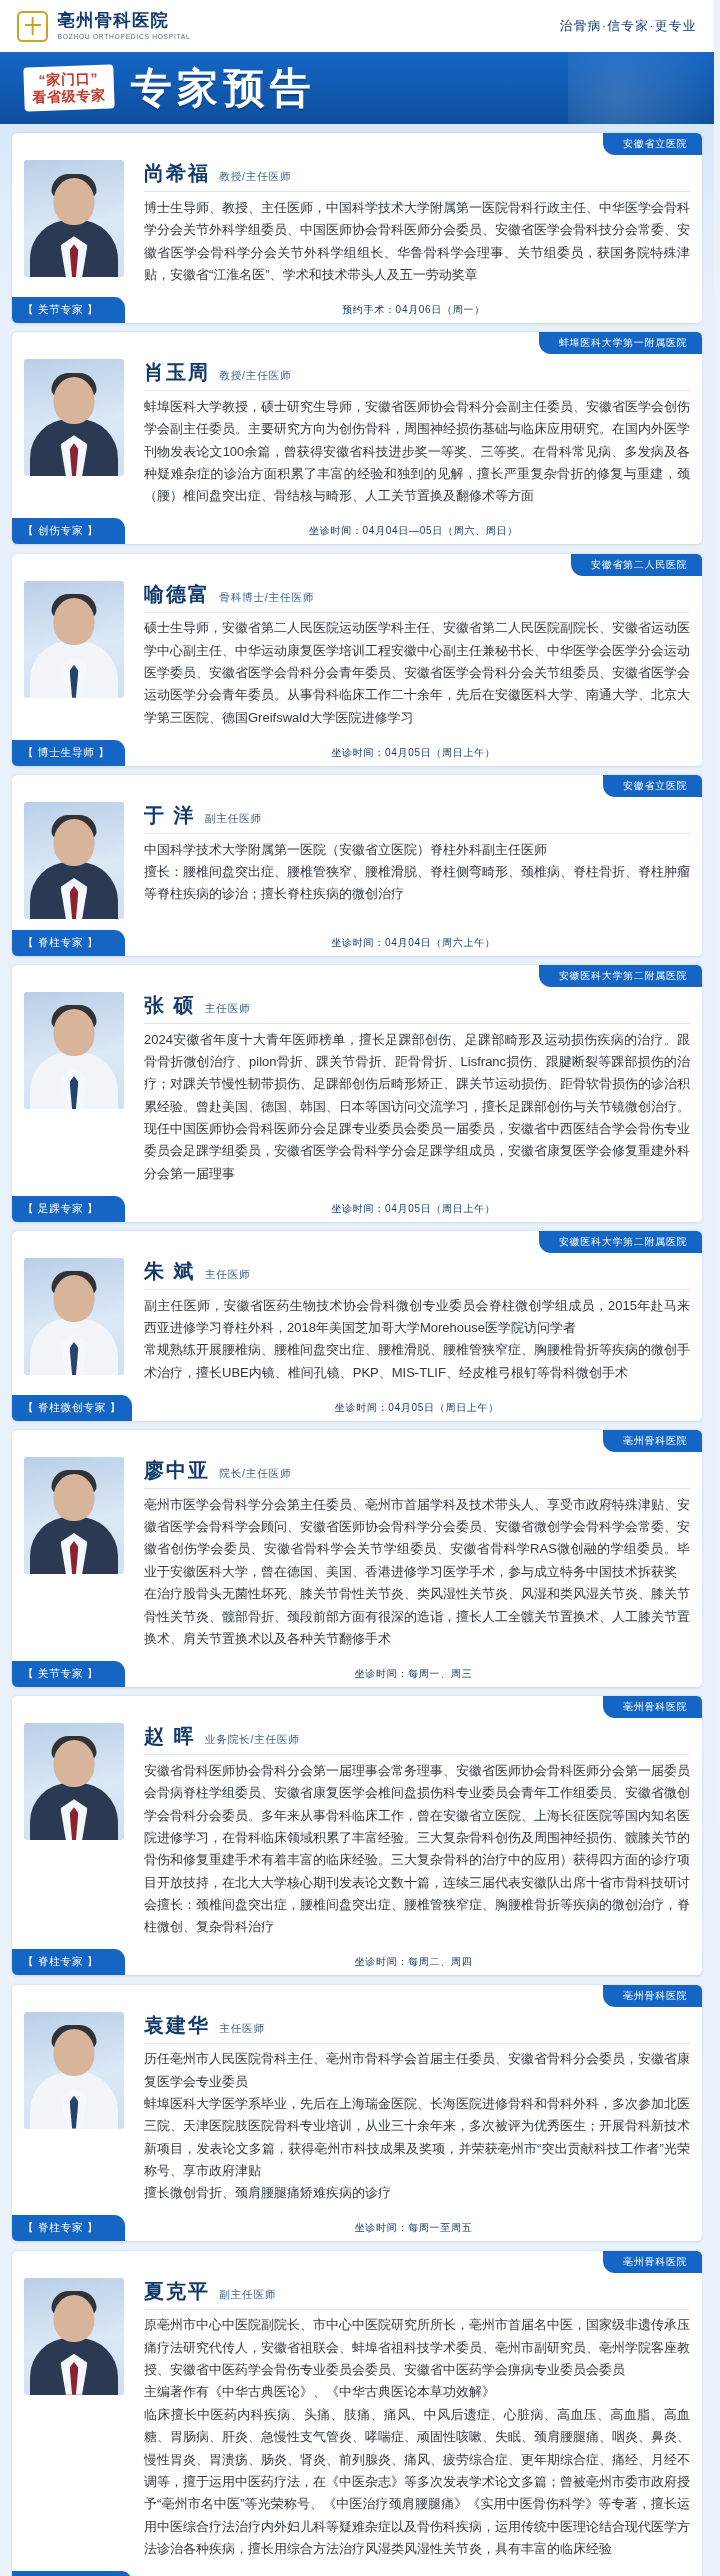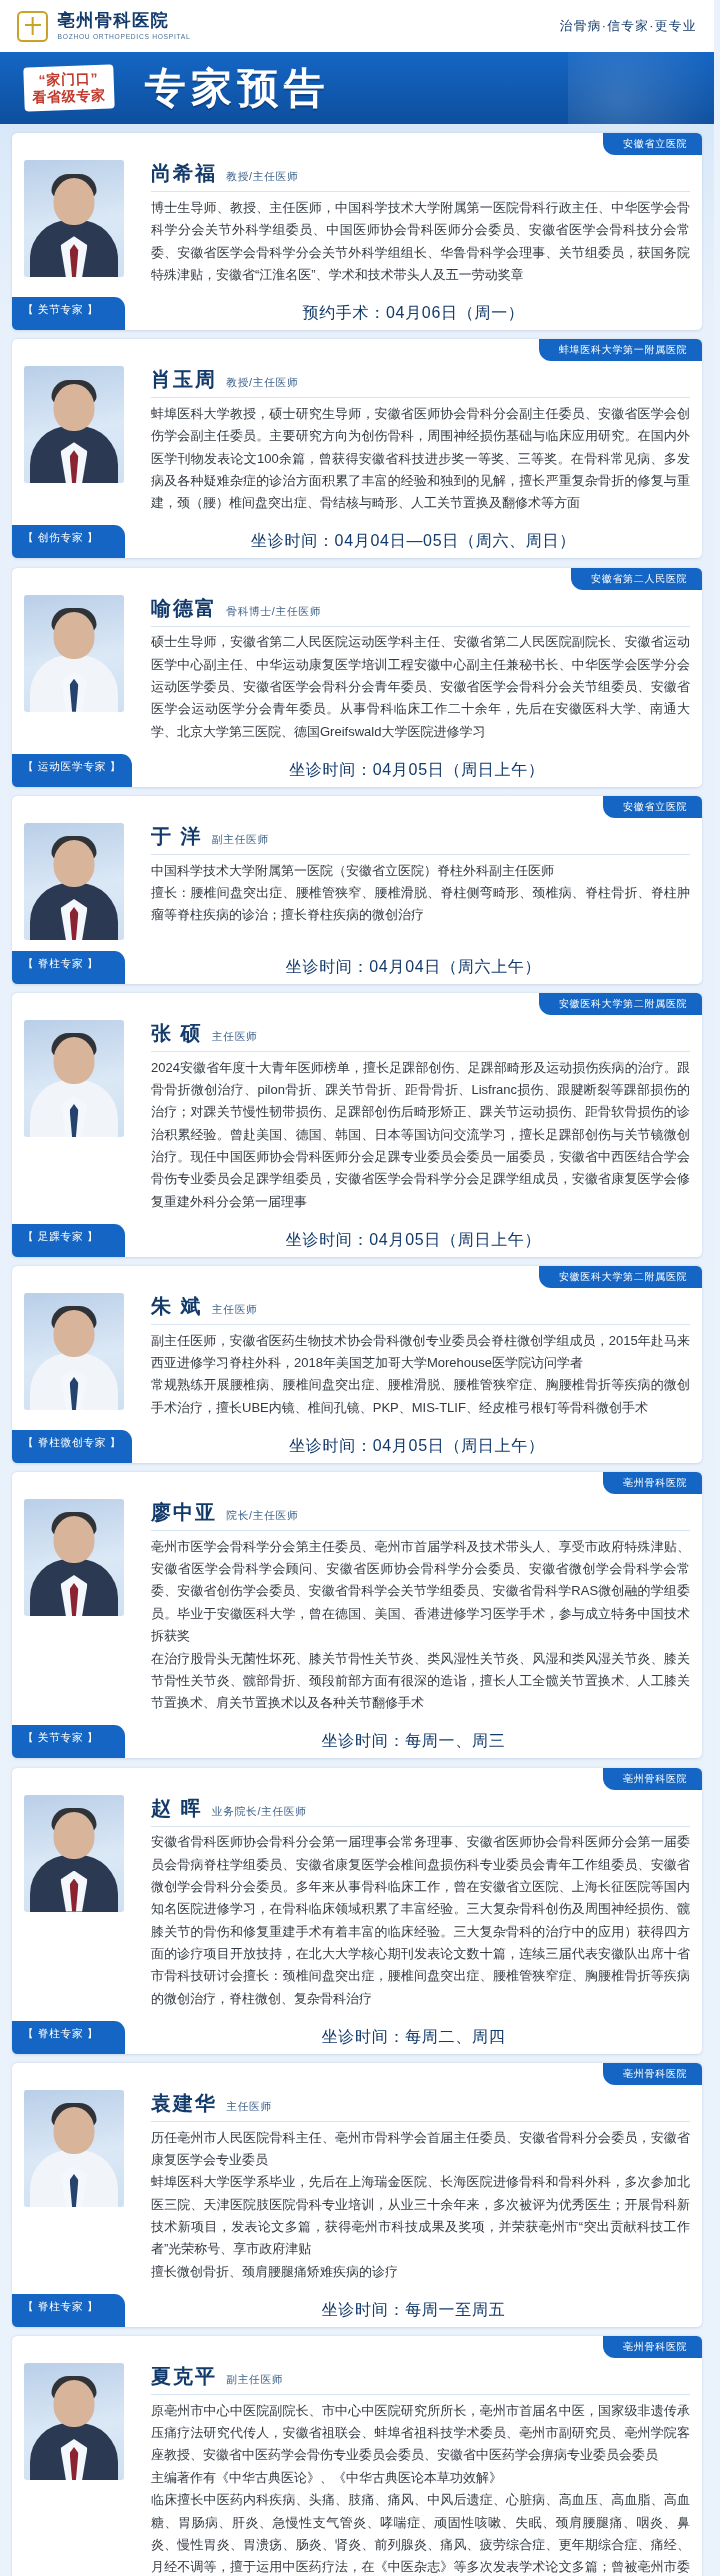--- a/index.html
+++ b/index.html
@@ -100,21 +100,20 @@
   }
   .banner-badge .l2 { color: #c0392b; }
   .banner-title {
     color: #ffffff;
     font-size: 41px;
     font-weight: bold;
     letter-spacing: 5.3px;
     text-shadow: 0 2px 0 rgba(0,0,0,.22);
     position: relative;
     z-index: 2;
-    margin-left: 14px;
   }
 
   
   .cards { padding: 9.3px 12px 4px; display: flex; flex-direction: column; gap: 9.3px; }
   .card {
     background: #ffffff;
     border-radius: 5.3px;
     box-shadow: 0 0.7px 2.7px rgba(20,60,110,.14);
     overflow: hidden;
     position: relative;
@@ -124,21 +123,21 @@
     top: 0; right: 0;
     background: #1566c4;
     color: #fff;
     font-size: 10px;
     letter-spacing: 0.7px;
     padding: 4px 14.7px 4px 20px;
     border-bottom-left-radius: 12px;
   }
   .card-body {
     display: flex;
-    gap: 27px;
+    gap: 20px;
     padding: 27px 12px 5.3px 12px;
   }
   .photo {
     width: 100px;
     height: 117px;
     flex: none;
     border-radius: 2.7px;
     background: linear-gradient(170deg, #b9cfe8 0%, #dbe8f6 55%, #cfe0f2 100%);
     position: relative;
     overflow: hidden;
@@ -226,21 +225,21 @@
     padding: 6px 10.7px;
     border-top-right-radius: 10.7px;
     flex: none;
     min-width: 113px;
   }
   .schedule {
     flex: 1;
     display: flex;
     align-items: center;
     justify-content: center;
-    font-size: 16px;
+    font-size: 10px;
     color: #123a6b;
     letter-spacing: 0.7px;
     padding: 6px 13px;
   }
 </style>
 </head>
 <body>
 
 <div class="page">
 
@@ -330,21 +329,21 @@
         <div class="name-row">
           <div class="doc-name">喻德富</div>
           <div class="doc-title">骨科博士/主任医师</div>
         </div>
         <div class="bio">
               <div>硕士生导师，安徽省第二人民医院运动医学科主任、安徽省第二人民医院副院长、安徽省运动医学中心副主任、中华运动康复医学培训工程安徽中心副主任兼秘书长、中华医学会医学分会运动医学委员、安徽省医学会骨科分会青年委员、安徽省医学会骨科分会关节组委员、安徽省医学会运动医学分会青年委员。从事骨科临床工作二十余年，先后在安徽医科大学、南通大学、北京大学第三医院、德国Greifswald大学医院进修学习</div>
             </div>
       </div>
     </div>
     <div class="card-foot">
-      <div class="spec-tag">【 运动医学专家 】</div>
+      <div class="spec-tag">【 博士生导师 】</div>
       <div class="schedule">坐诊时间：04月05日（周日上午）</div>
     </div>
   </div>
 
   <div class="card">
     <div class="hospital-tag">安徽省立医院</div>
     <div class="card-body">
       <div class="photo">
         <div class="body"></div>
         <div class="shirt"></div>

